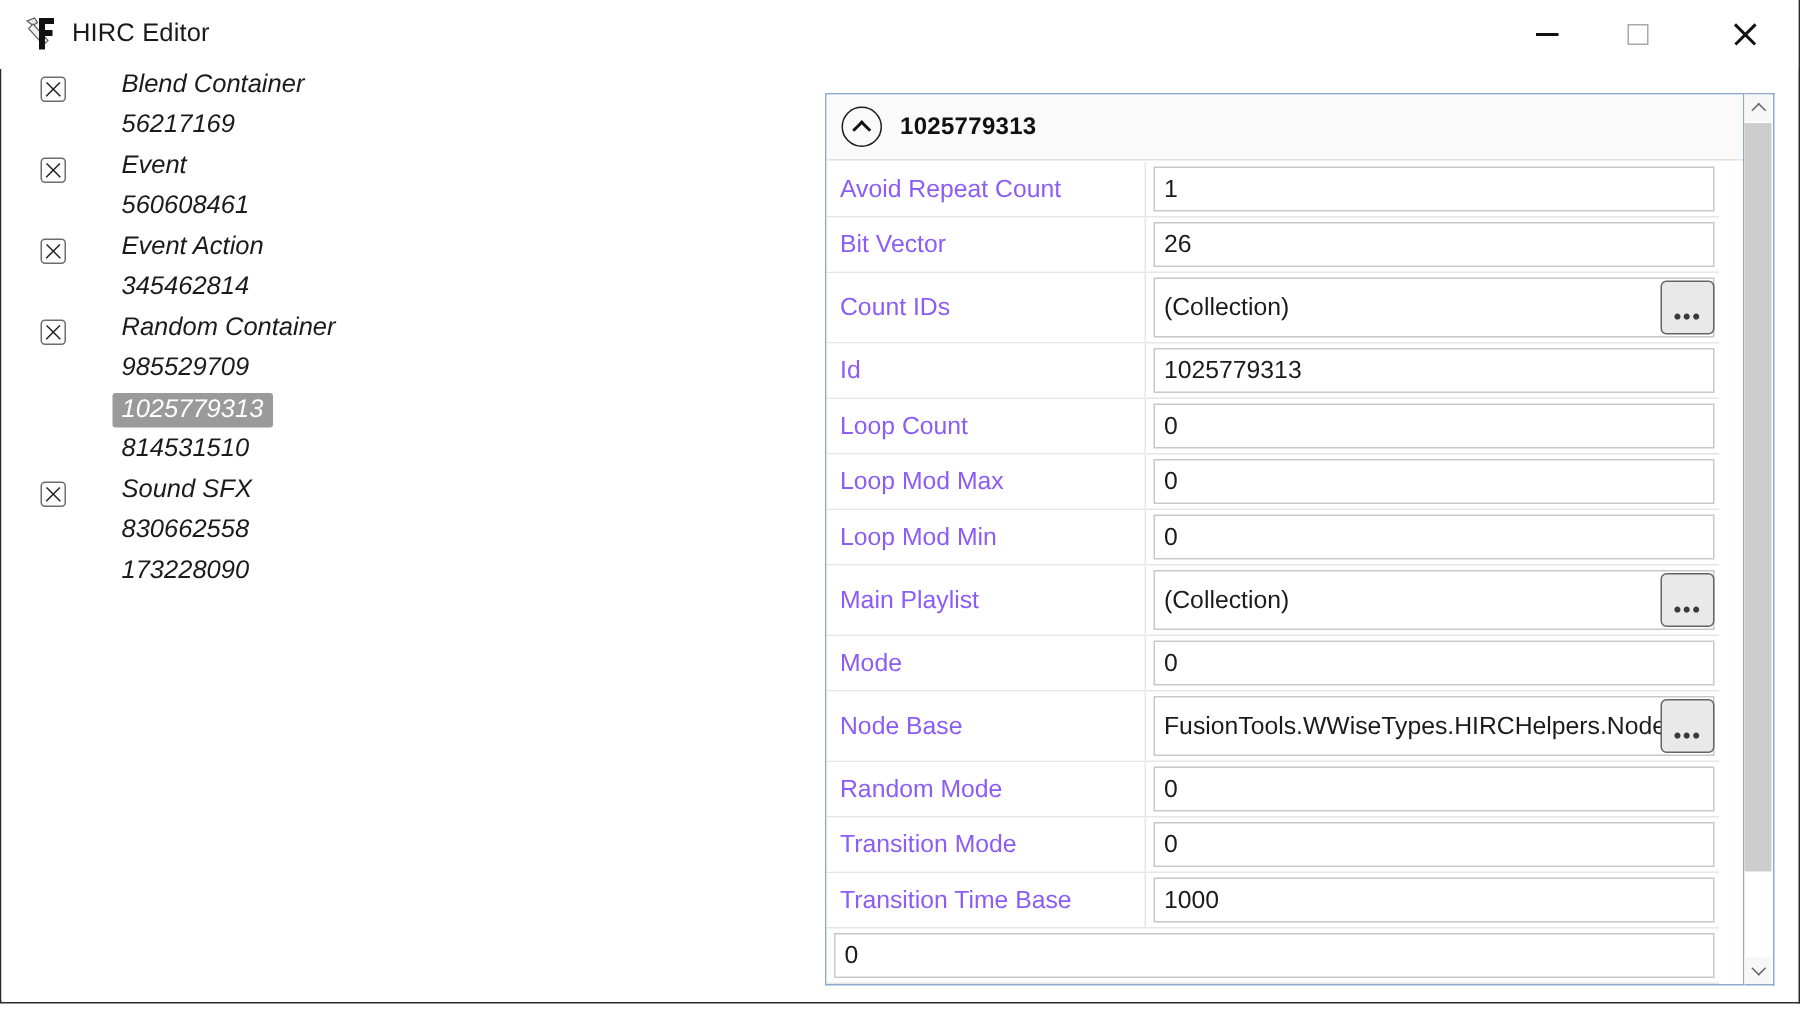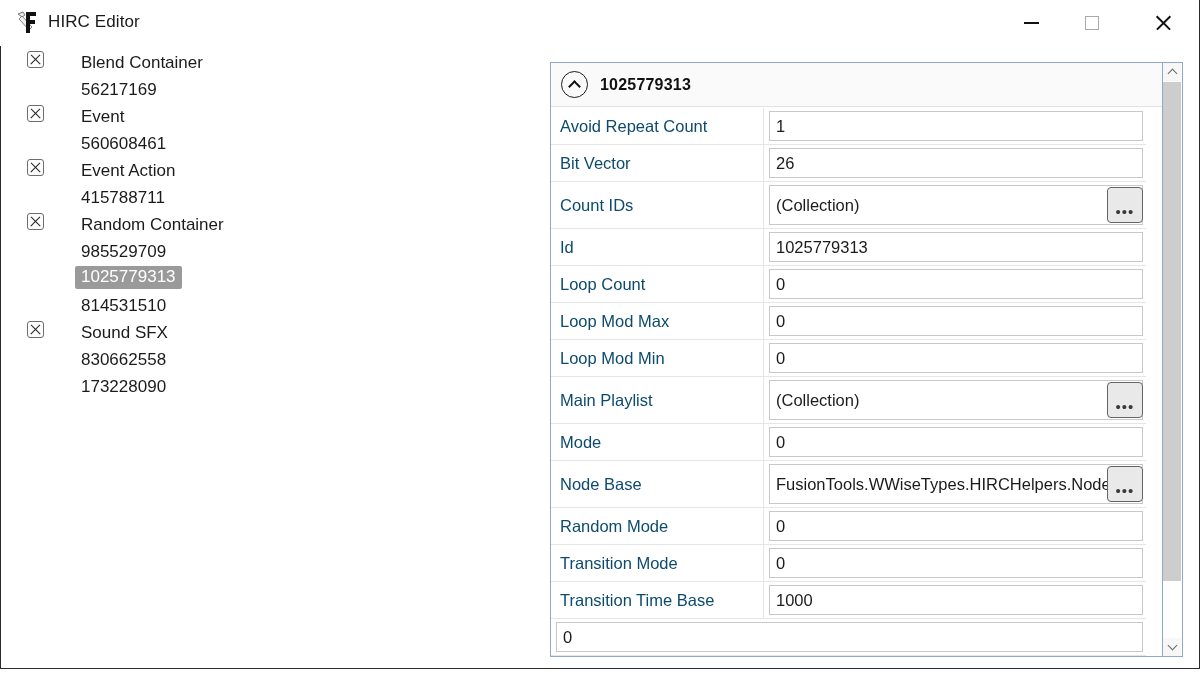--- a/index.html
+++ b/index.html
@@ -70,22 +70,23 @@
   
   #tree-panel {
     position: absolute; left: 1px; top: 46px;
     width: 548px; height: 621px;
     background: #ffffff;
     overflow: hidden;
   }
   .tree-row {
     position: relative;
     height: 27px;
-    display: flex; align-items: flex-end;
+    display: flex; align-items: flex-start;
     white-space: nowrap;
+    font-style: italic;
   }
   .tree-group { padding-left: 26px; }
   .tree-leaf  { padding-left: 80px; }
 
   .expander {
     position: absolute; left: 26px; top: 5px;
     width: 17px; height: 17px;
     border: 1.4px solid #6d6d6d;
     border-radius: 3px;
     background: #fdfdfd;
@@ -162,21 +163,21 @@
     border-bottom: 1px solid #e6e6e6;
     height: 37px;
   }
   .prow.tall { height: 47px; }
   .plabel {
     width: 213px;
     flex: 0 0 213px;
     display: flex; align-items: center;
     padding-left: 9px;
     font-size: 16.5px;
-    color: #0c4a6e;
+    color: #8b5cf6;
     border-right: 1px solid #e6e6e6;
     background: #ffffff;
     white-space: nowrap;
     overflow: hidden;
   }
   .pvalwrap {
     position: relative;
     flex: 1 1 auto;
     display: flex; align-items: center;
     padding: 3px 3px 3px 5px;
@@ -286,21 +287,21 @@
       <div class="tree-row tree-leaf">
         <span class="tree-leaf-label">560608461</span>
       </div>
       <div class="tree-row tree-group">
         <div class="expander">
           <div class="x"></div>
         </div>
         <span class="tree-group-label">Event Action</span>
       </div>
       <div class="tree-row tree-leaf">
-        <span class="tree-leaf-label">415788711</span>
+        <span class="tree-leaf-label">345462814</span>
       </div>
       <div class="tree-row tree-group">
         <div class="expander">
           <div class="x"></div>
         </div>
         <span class="tree-group-label">Random Container</span>
       </div>
       <div class="tree-row tree-leaf">
         <span class="tree-leaf-label">985529709</span>
       </div>

